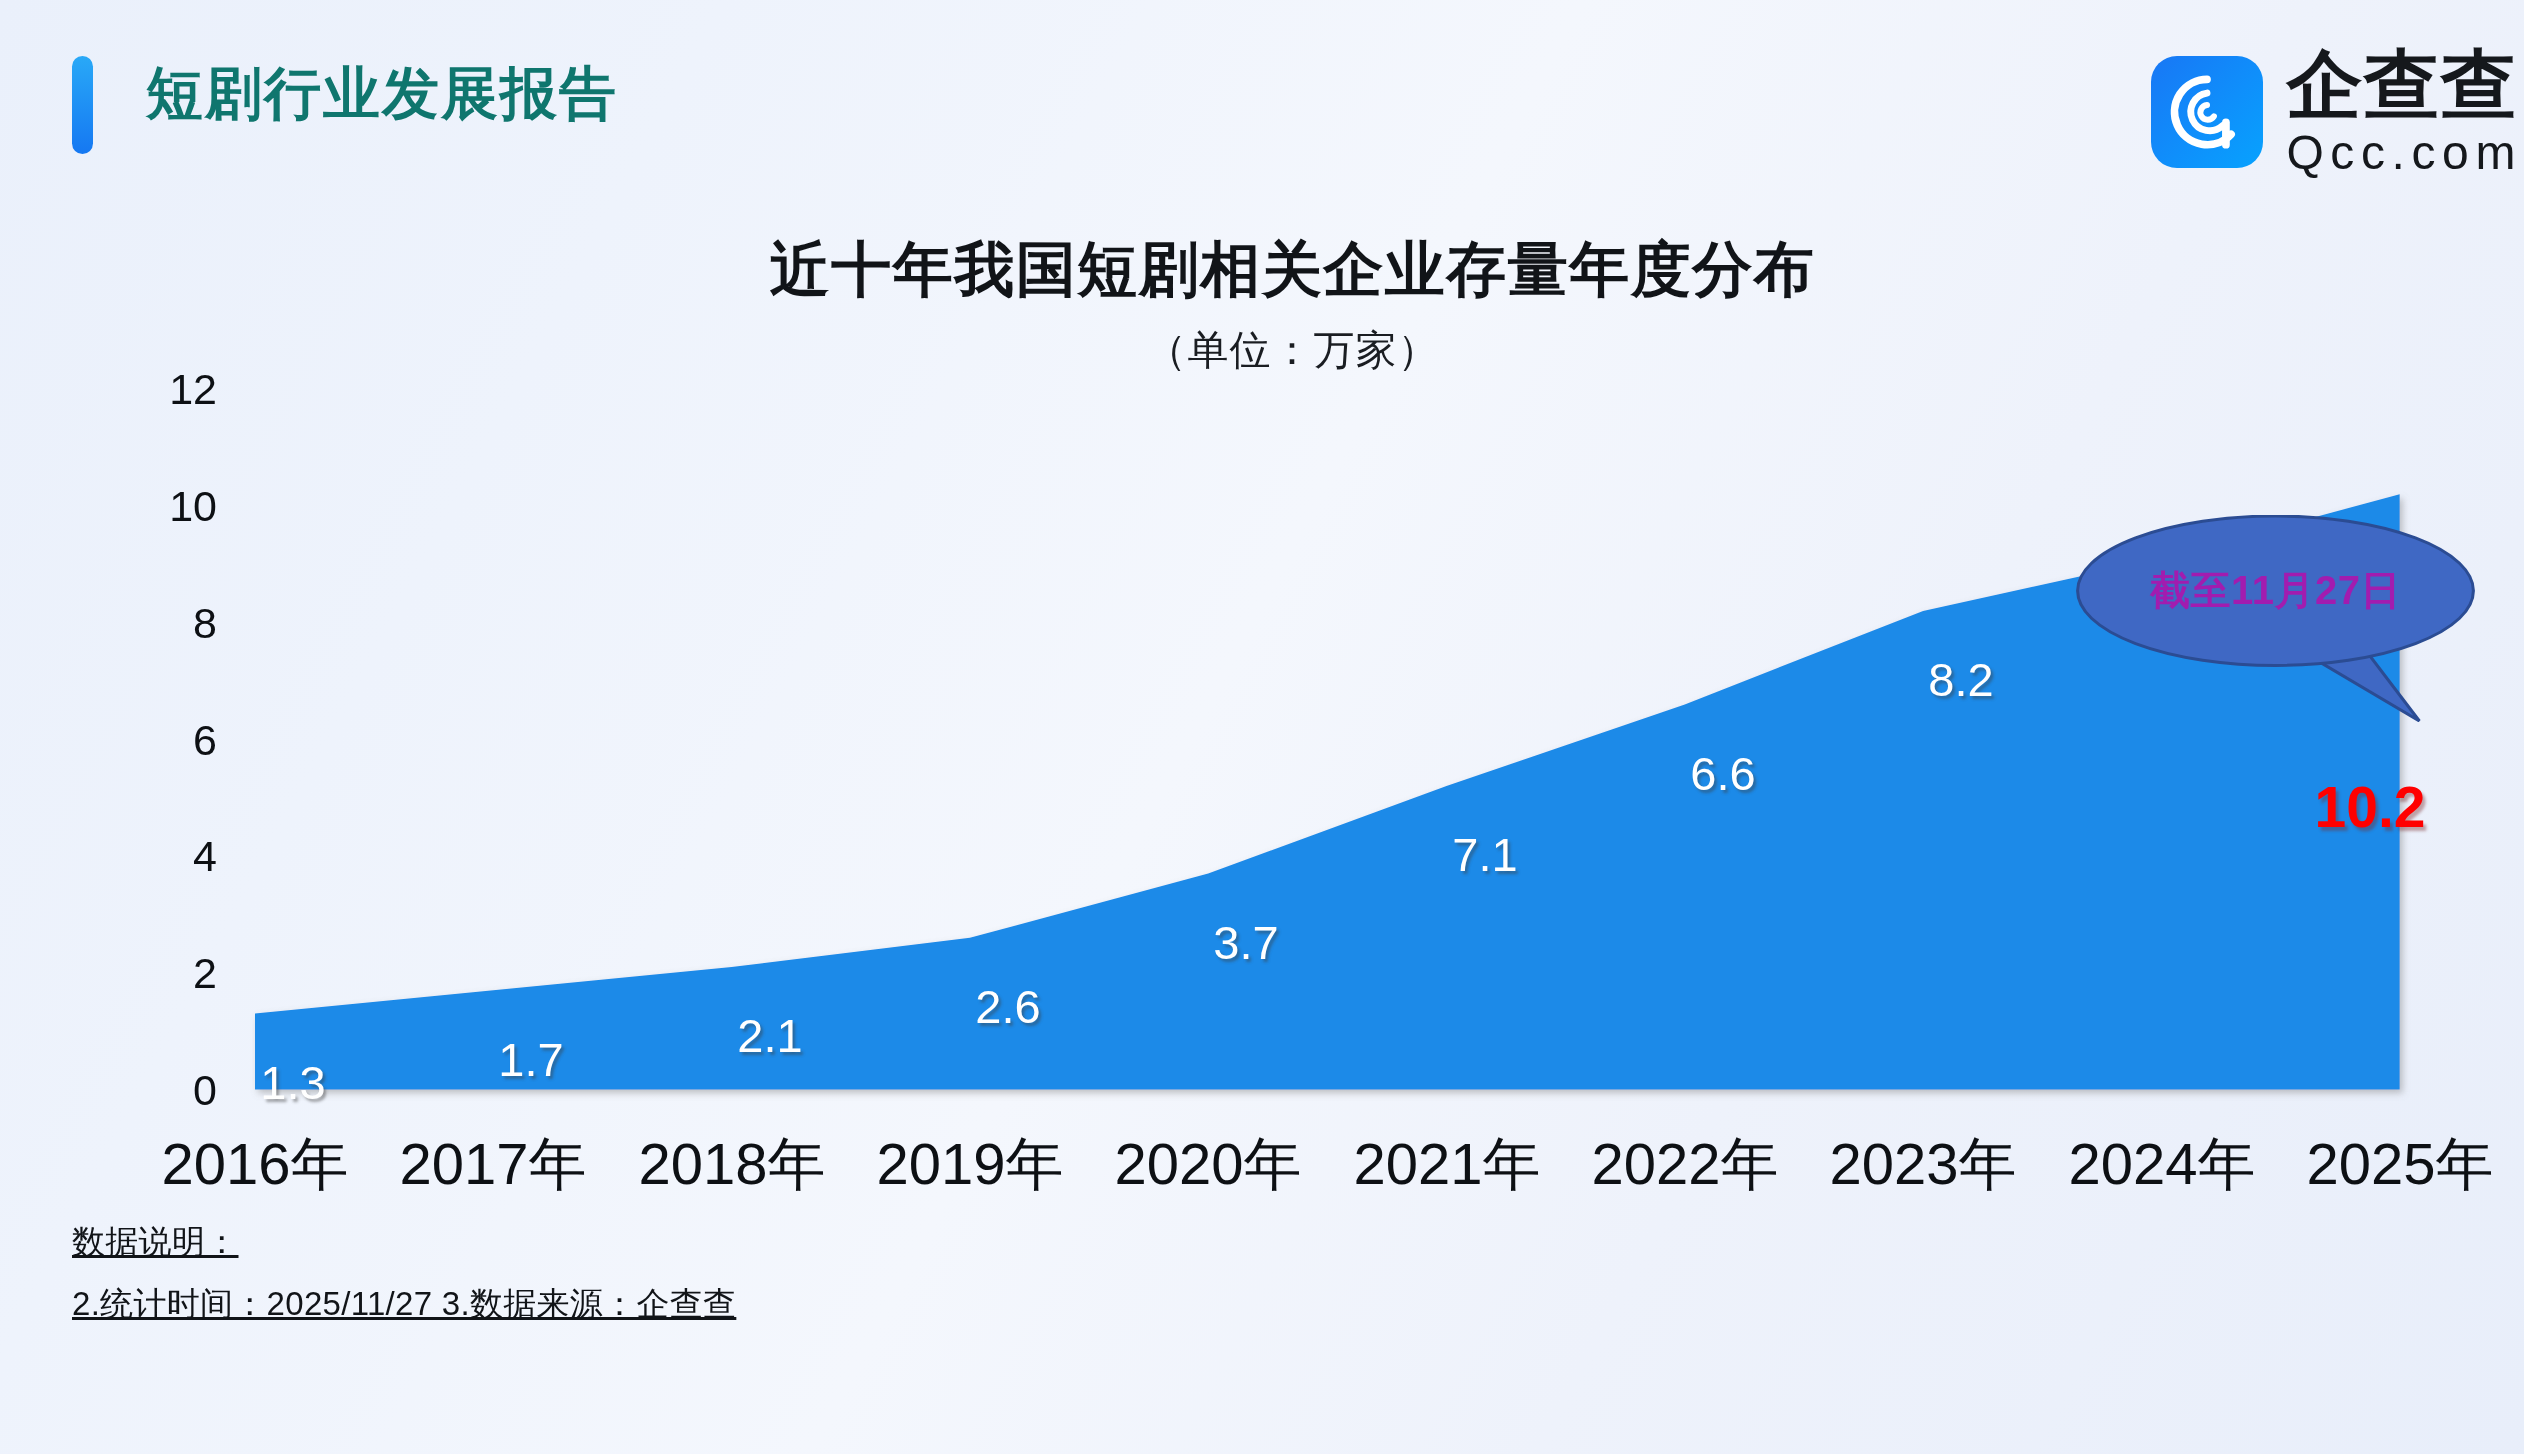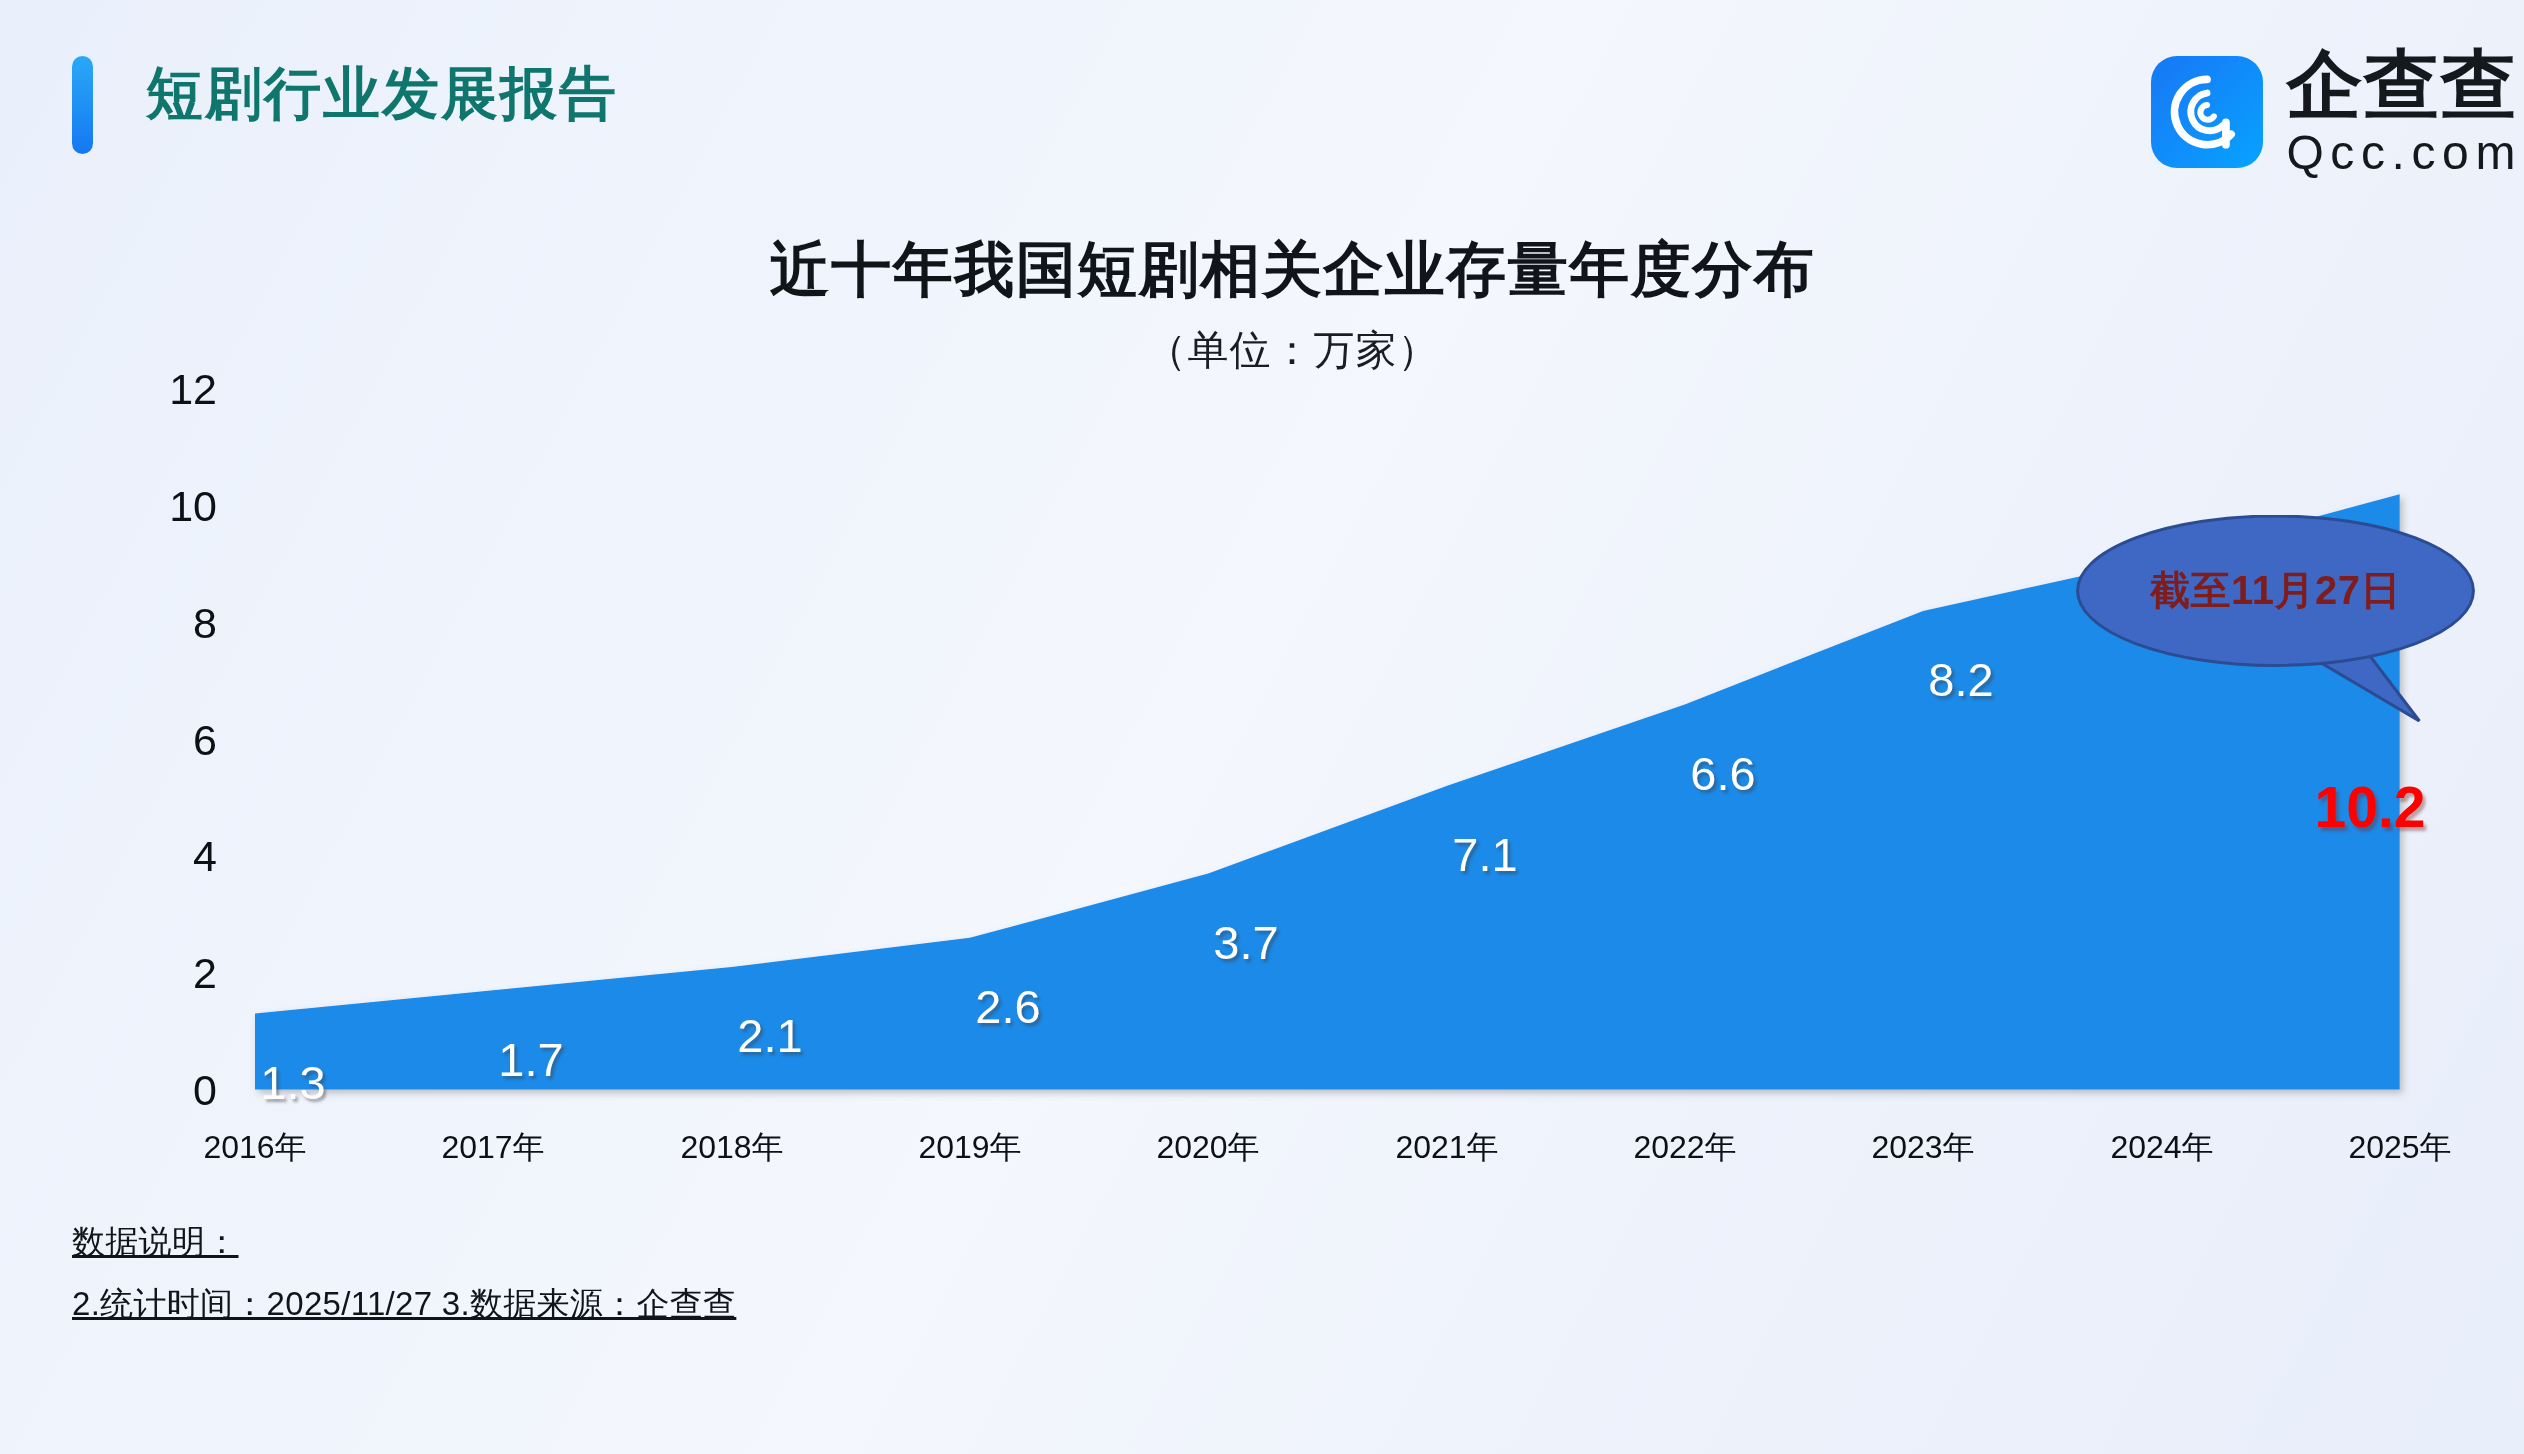--- a/index.html
+++ b/index.html
@@ -111,21 +111,21 @@
     position: absolute;
     width: 106px;
     text-align: right;
     font-size: 43px;
     color: #0d1014;
     transform: translateY(-50%);
   }
   .xtick {
     position: absolute;
     text-align: center;
-    font-size: 32px;
+    font-size: 58px;
     color: #0d1014;
     transform: translateX(-50%);
     white-space: nowrap;
   }
   .dlabel {
     position: absolute;
     font-size: 47px;
     color: #ffffff;
     text-shadow: 2.5px 3px 3px rgba(60,60,60,0.45);
     transform: translate(-50%, -50%);
@@ -146,21 +146,21 @@
   }
   #callout-text {
     position: absolute;
     left: 0; top: 0;
     width: 399px; height: 151px;
     display: flex;
     align-items: center;
     justify-content: center;
     font-size: 40px;
     font-weight: 700;
-    color: #7f1d1d;
+    color: #a21caf;
     letter-spacing: 0.5px;
     white-space: nowrap;
   }
 
   
   #footer {
     position: absolute;
     left: 72px; top: 1225px;
     width: 2449px;
   }

